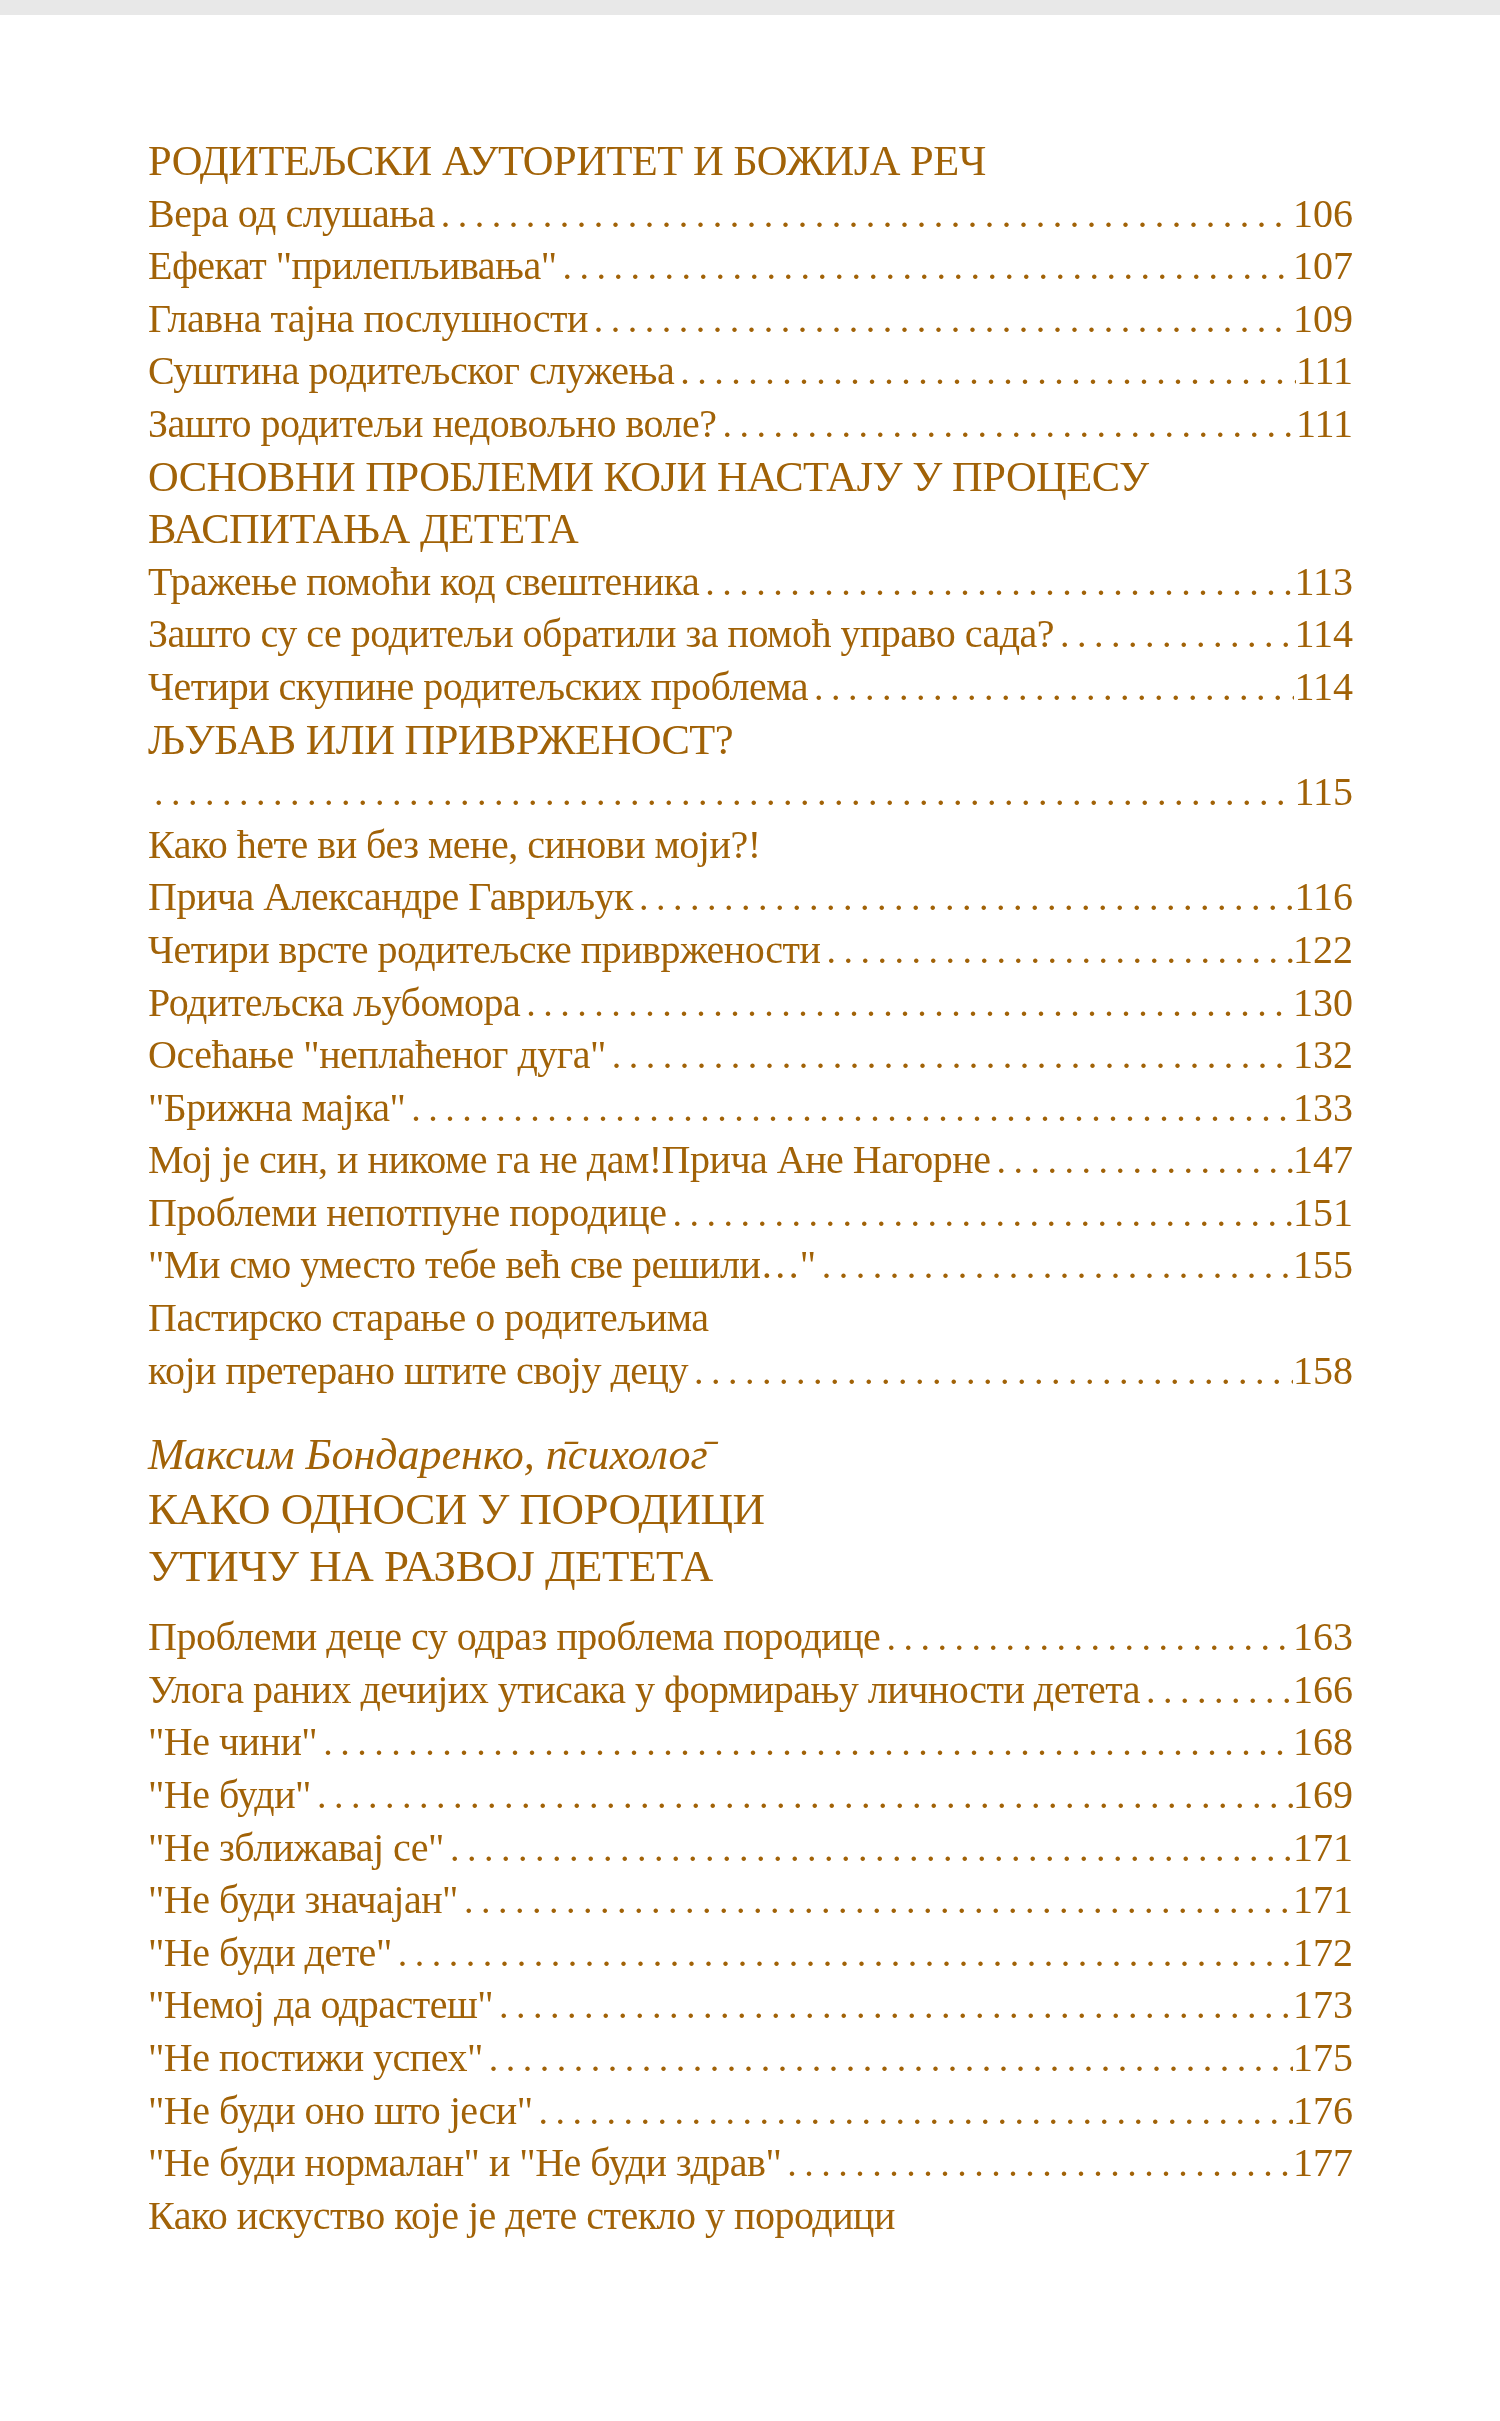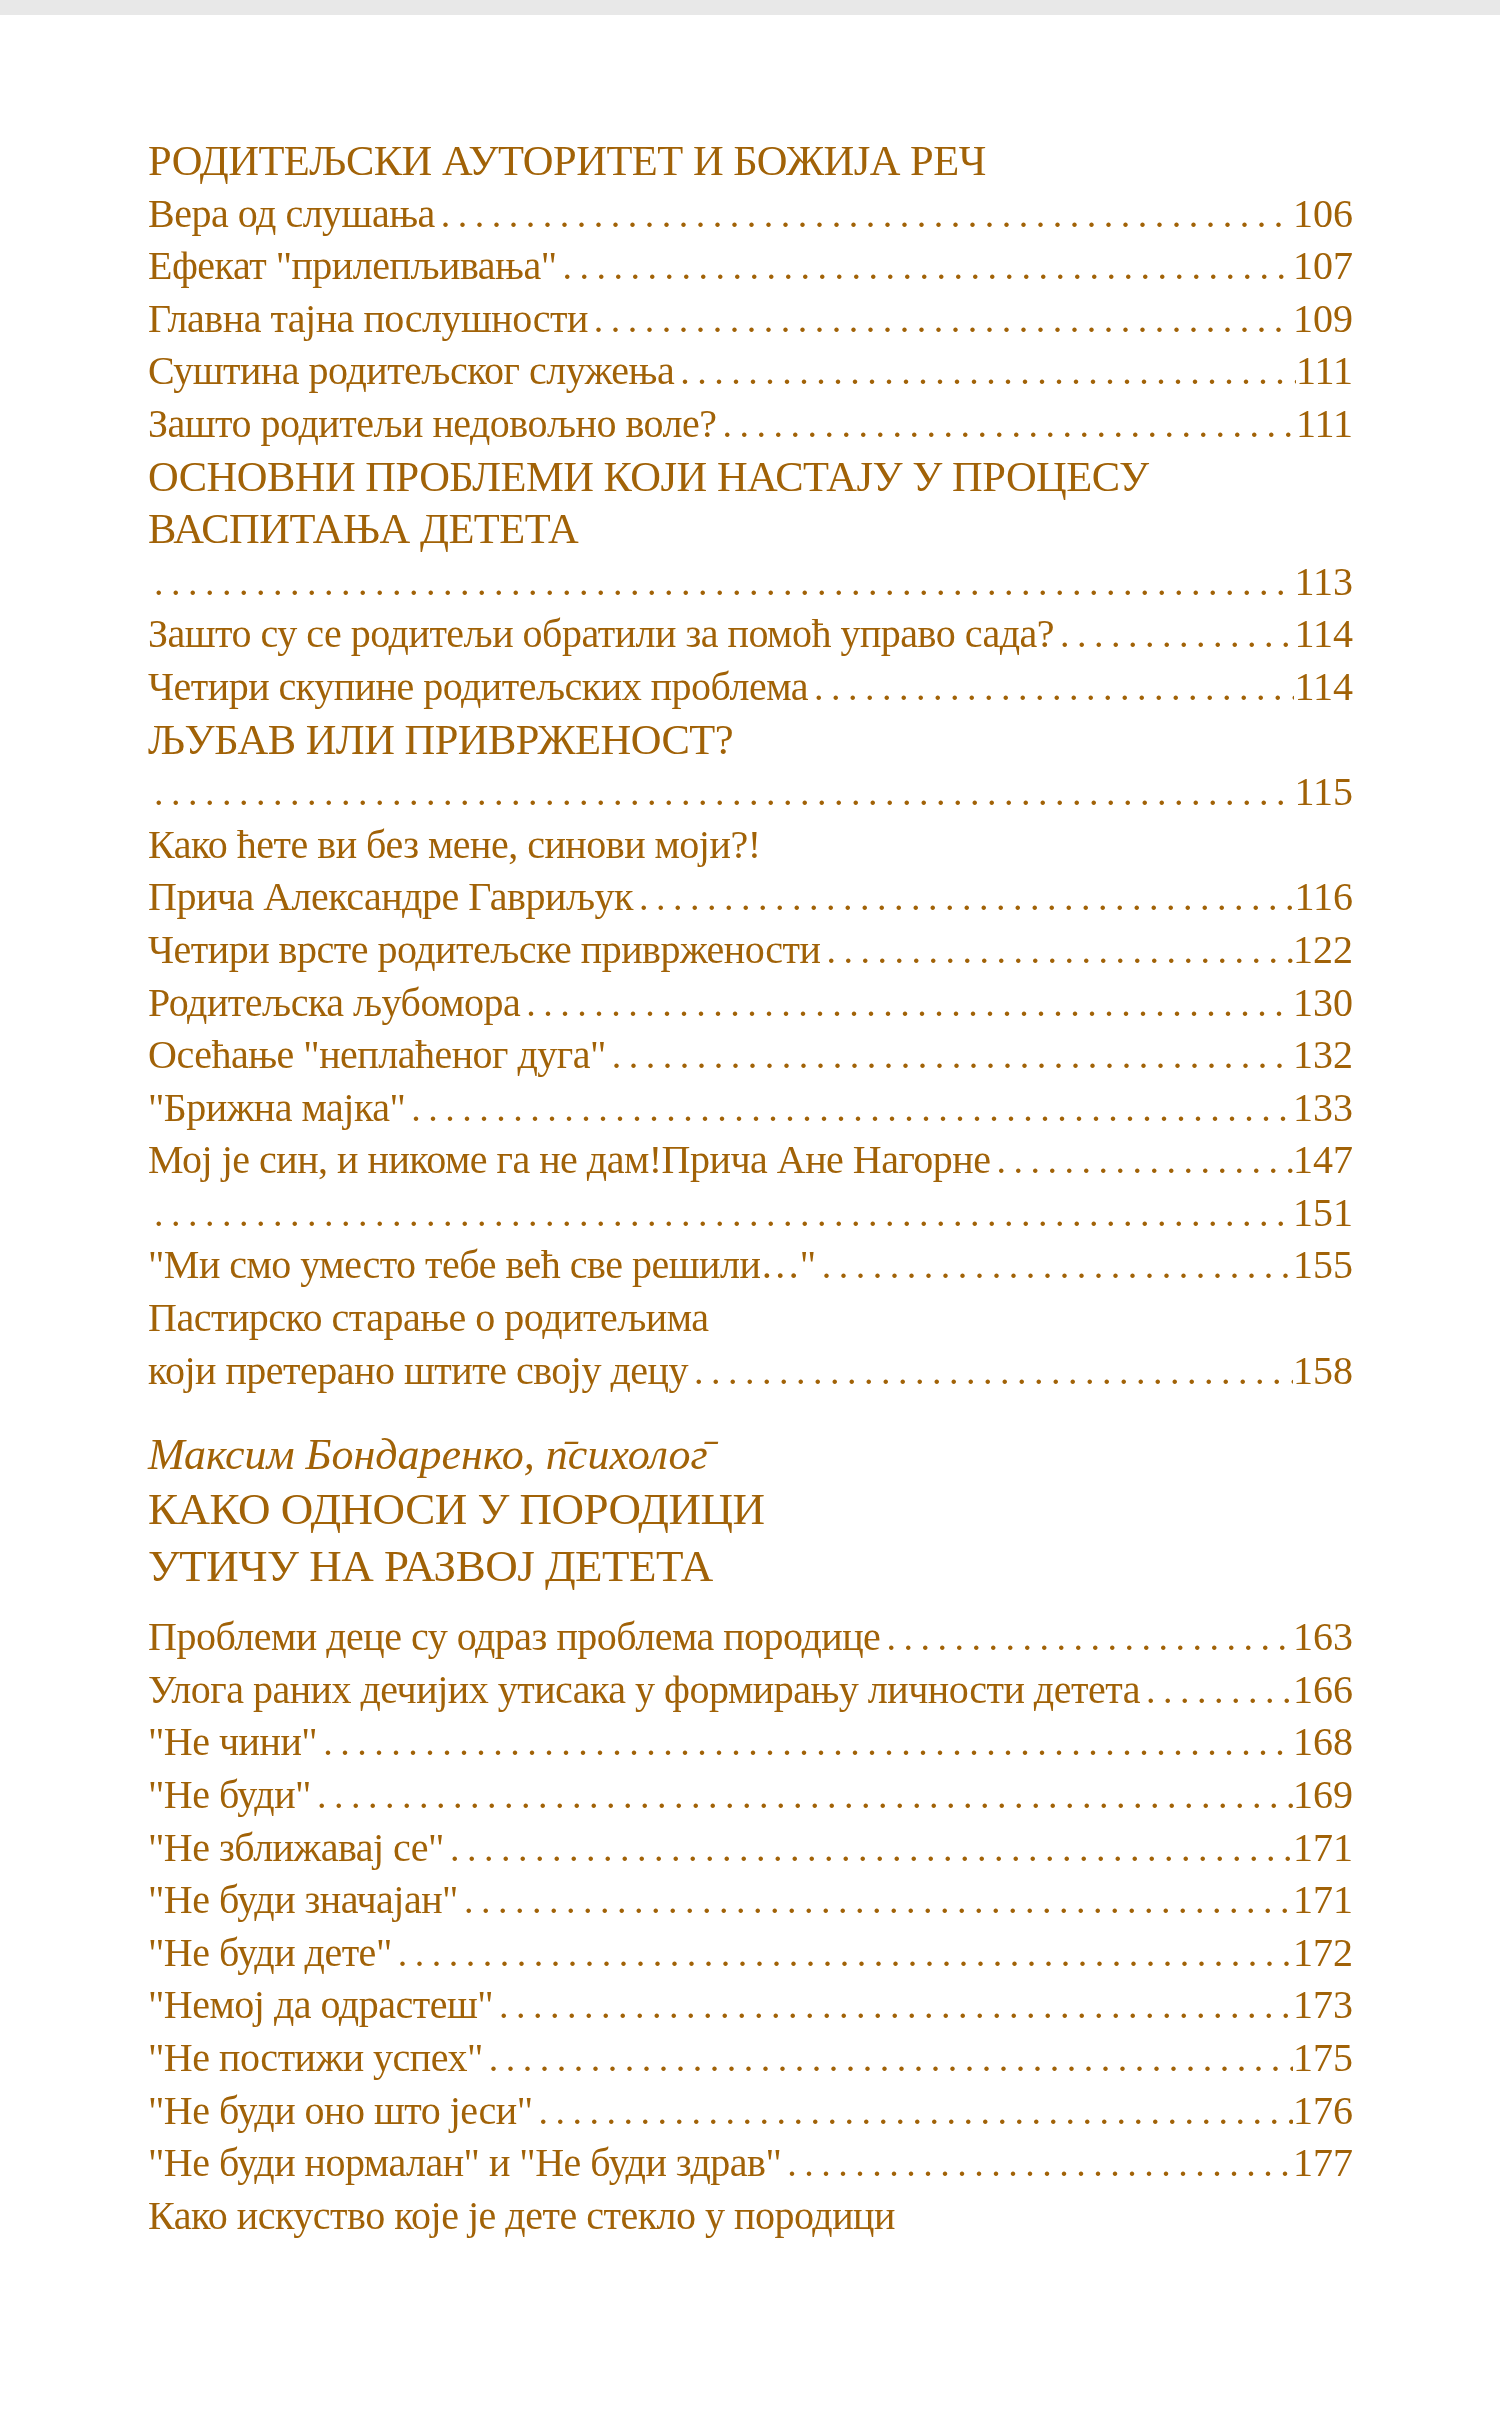--- a/index.html
+++ b/index.html
@@ -106,20 +106,21 @@
         <span class="leader">........................................................................................................................</span>
         <span class="pg">111</span>
       </div>
       <div class="row heading">
         <span class="t">ОСНОВНИ ПРОБЛЕМИ КОЈИ НАСТАЈУ У ПРОЦЕСУ</span>
       </div>
       <div class="row heading">
         <span class="t">ВАСПИТАЊА ДЕТЕТА</span>
       </div>
       <div class="row entry">
+        <span class="t">Тражење помоћи код свештеника</span>
         <span class="leader">........................................................................................................................</span>
         <span class="pg">113</span>
       </div>
       <div class="row entry">
         <span class="t">Зашто су се родитељи обратили за помоћ управо сада?</span>
         <span class="leader">........................................................................................................................</span>
         <span class="pg">114</span>
       </div>
       <div class="row entry">
         <span class="t">Четири скупине родитељских проблема</span>
@@ -162,20 +163,21 @@
         <span class="t">"Брижна мајка"</span>
         <span class="leader">........................................................................................................................</span>
         <span class="pg">133</span>
       </div>
       <div class="row entry">
         <span class="t">Мој је син, и никоме га не дам!Прича Ане Нагорне</span>
         <span class="leader">........................................................................................................................</span>
         <span class="pg">147</span>
       </div>
       <div class="row entry">
+        <span class="t">Проблеми непотпуне породице</span>
         <span class="leader">........................................................................................................................</span>
         <span class="pg">151</span>
       </div>
       <div class="row entry">
         <span class="t">"Ми смо уместо тебе већ све решили…"</span>
         <span class="leader">........................................................................................................................</span>
         <span class="pg">155</span>
       </div>
       <div class="row entry">
         <span class="t">Пастирско старање о родитељима</span>

